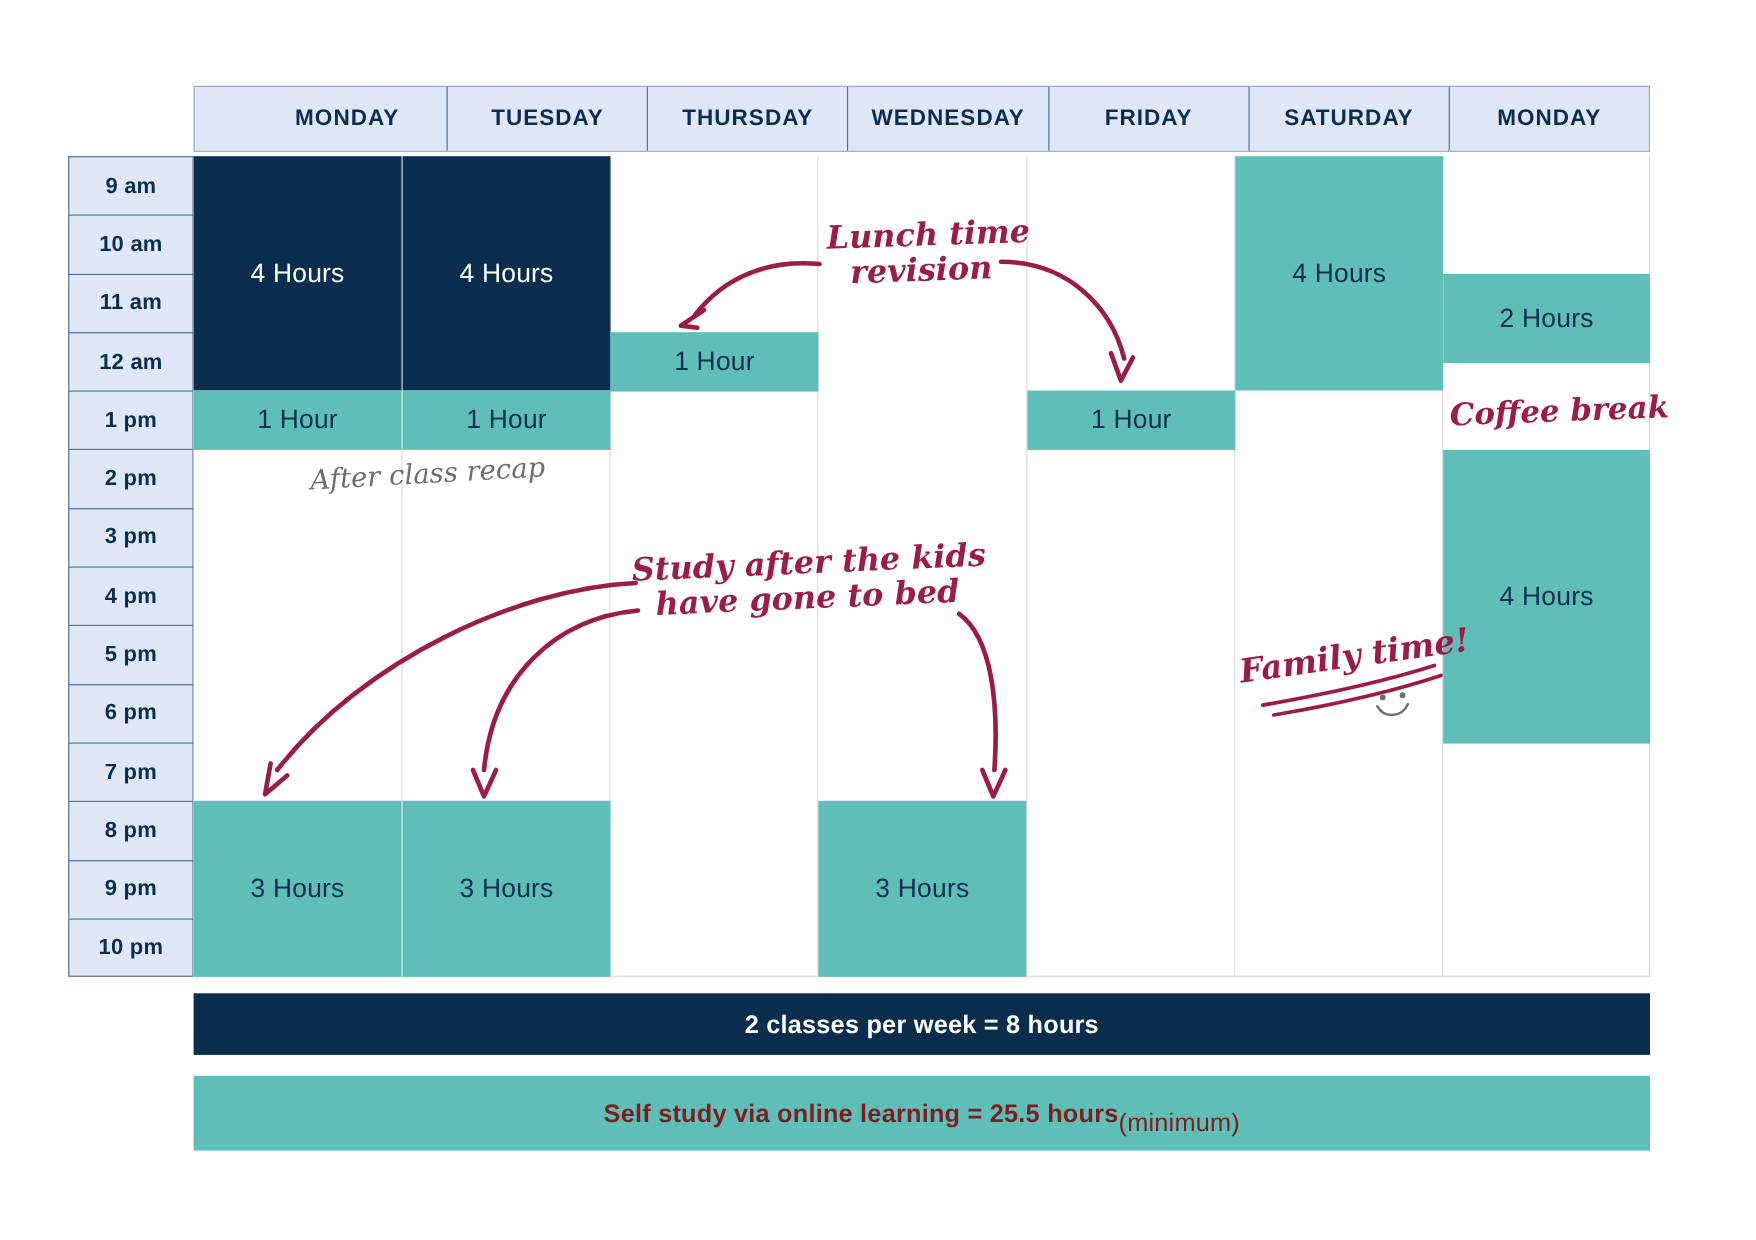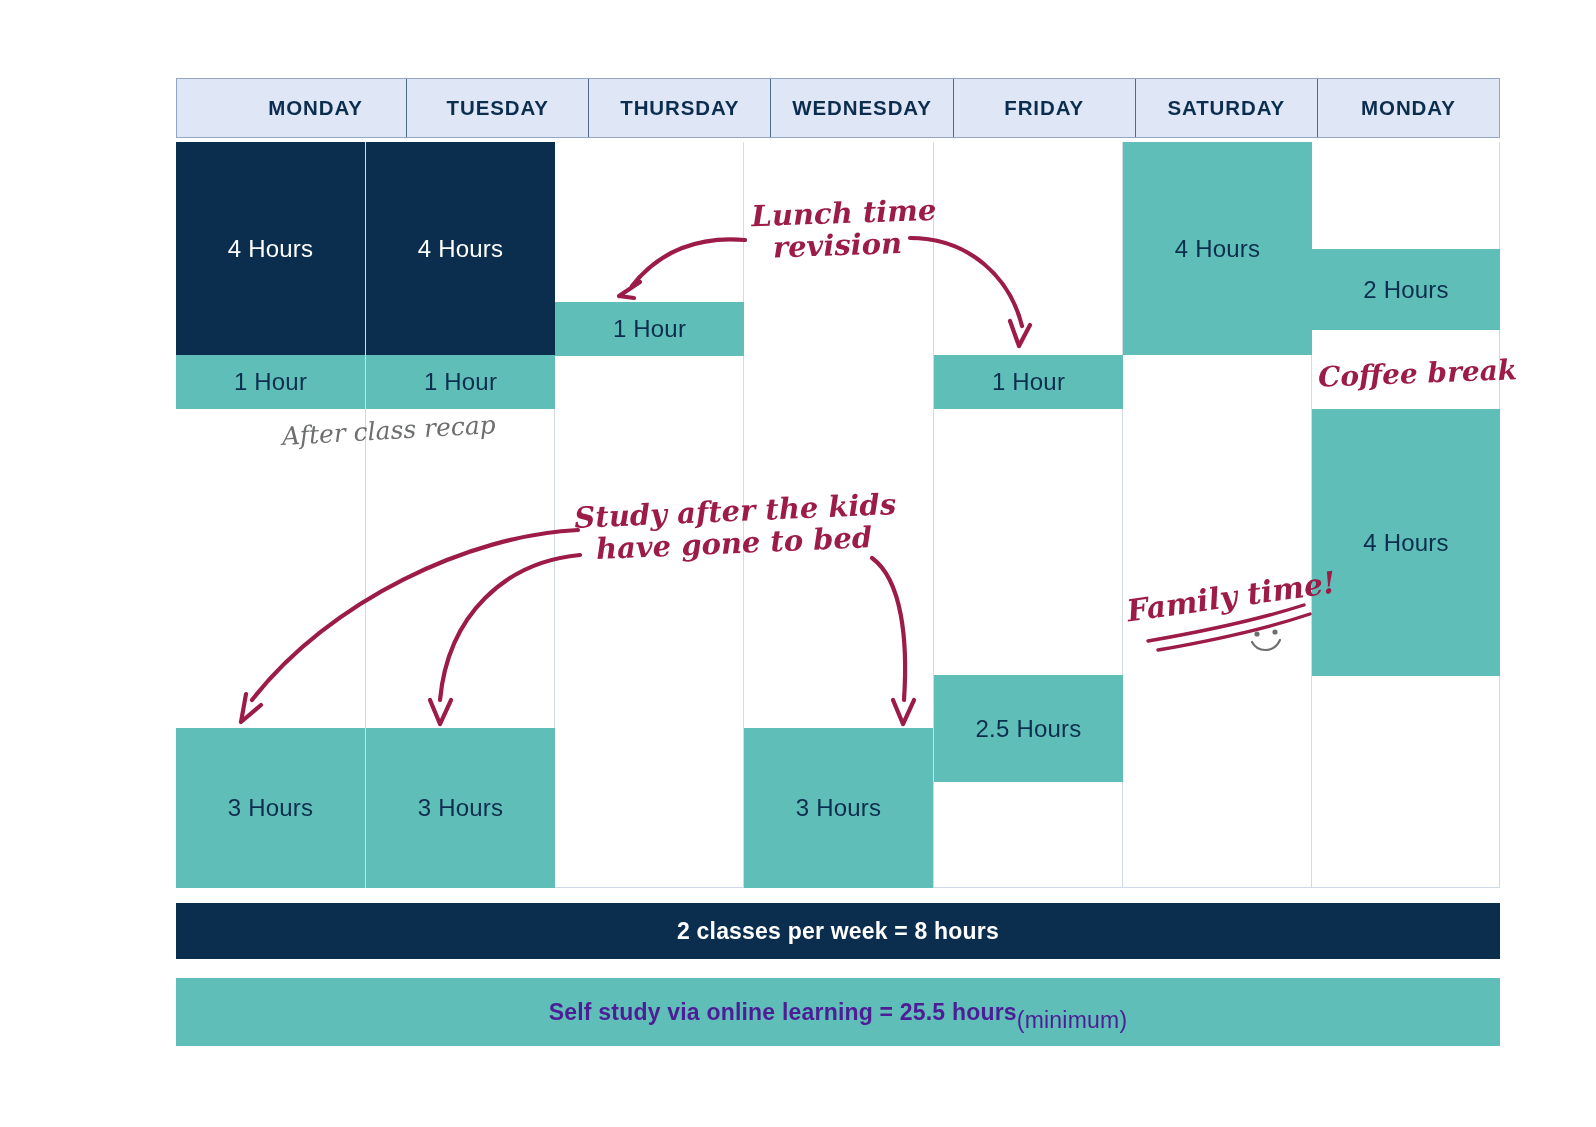--- a/index.html
+++ b/index.html
@@ -118,21 +118,21 @@
     display: flex;
     align-items: center;
     justify-content: center;
   }
   .legend.navy {
     top: 903px; height: 56px;
     background: #0b2e4e; color: #ffffff; text-align: right;
   }
   .legend.teal {
     top: 978px; height: 68px;
-    background: #5fbfb8; color: #4c1d95; align-items: center;
+    background: #5fbfb8; color: #7f1d1d; align-items: center;
   }
   .legend .ltext {
     font-size: 23px; font-weight: bold; letter-spacing: .2px;
   }
   .legend .lsub {
     font-size: 23px; font-weight: normal; letter-spacing: .2px; margin-top: 16px;
   }
 </style>
 </head>
 <body>
@@ -156,20 +156,36 @@
         <span>FRIDAY</span>
       </div>
     <div class="daycell">
         <span>SATURDAY</span>
       </div>
     <div class="daycell">
         <span>MONDAY</span>
       </div>
   </div>
 
+  <div class="timecol">
+    <div class="timecell">9 am</div>
+    <div class="timecell">10 am</div>
+    <div class="timecell">11 am</div>
+    <div class="timecell">12 am</div>
+    <div class="timecell">1 pm</div>
+    <div class="timecell">2 pm</div>
+    <div class="timecell">3 pm</div>
+    <div class="timecell">4 pm</div>
+    <div class="timecell">5 pm</div>
+    <div class="timecell">6 pm</div>
+    <div class="timecell">7 pm</div>
+    <div class="timecell">8 pm</div>
+    <div class="timecell">9 pm</div>
+    <div class="timecell">10 pm</div>
+  </div>
 
   <div class="gridbody">
     <div class="colline" style="left:189px"></div>
     <div class="colline" style="left:378px"></div>
     <div class="colline" style="left:567px"></div>
     <div class="colline" style="left:757px"></div>
     <div class="colline" style="left:946px"></div>
     <div class="colline" style="left:1135px"></div>
 
     <div class="block navy" style="left:0px;    top:0px;   width:189px; height:213px;">
@@ -196,23 +212,20 @@
         <span>1 Hour</span>
       </div>
 
     <div class="block teal" style="left:568px;  top:586px; width:189px; height:160px;">
         <span>3 Hours</span>
       </div>
 
     <div class="block teal" style="left:758px;  top:213px; width:189px; height:54px;">
         <span>1 Hour</span>
       </div>
-    <div class="block teal" style="left:758px;  top:533px; width:189px; height:107px;">
-        <span>2.5 Hours</span>
-      </div>
 
     <div class="block teal" style="left:947px;  top:0px;   width:189px; height:213px;">
         <span>4 Hours</span>
       </div>
 
     <div class="block teal" style="left:1136px; top:107px; width:188px; height:81px;">
         <span>2 Hours</span>
       </div>
     <div class="block teal" style="left:1136px; top:267px; width:188px; height:267px;">
         <span>4 Hours</span>

